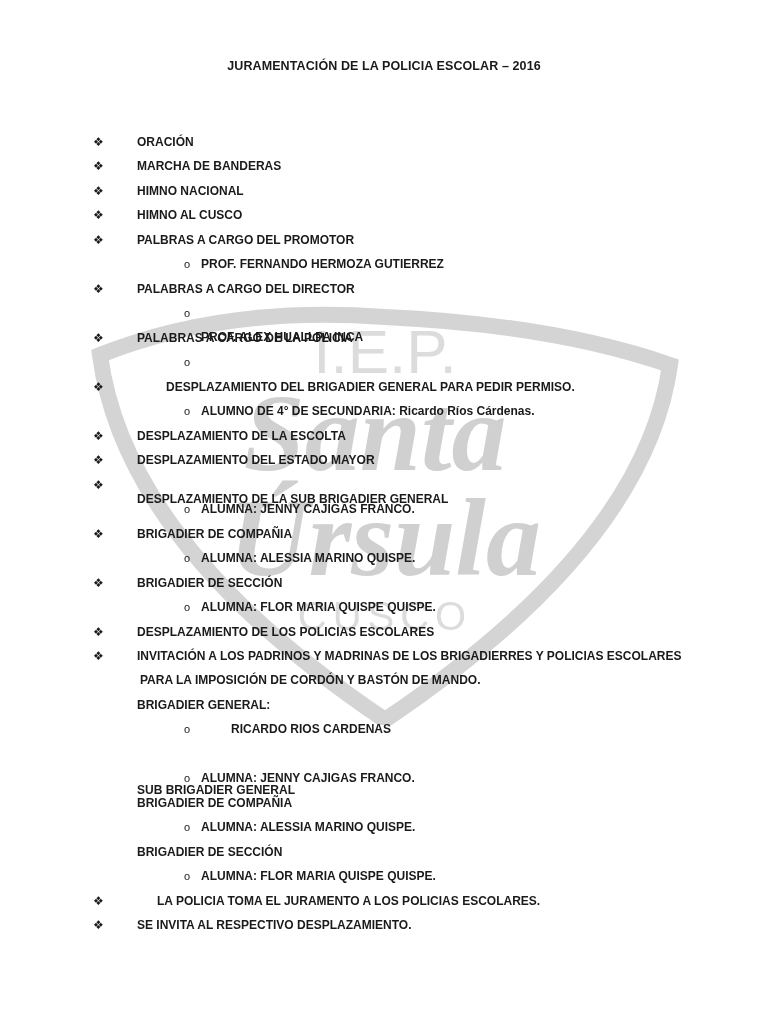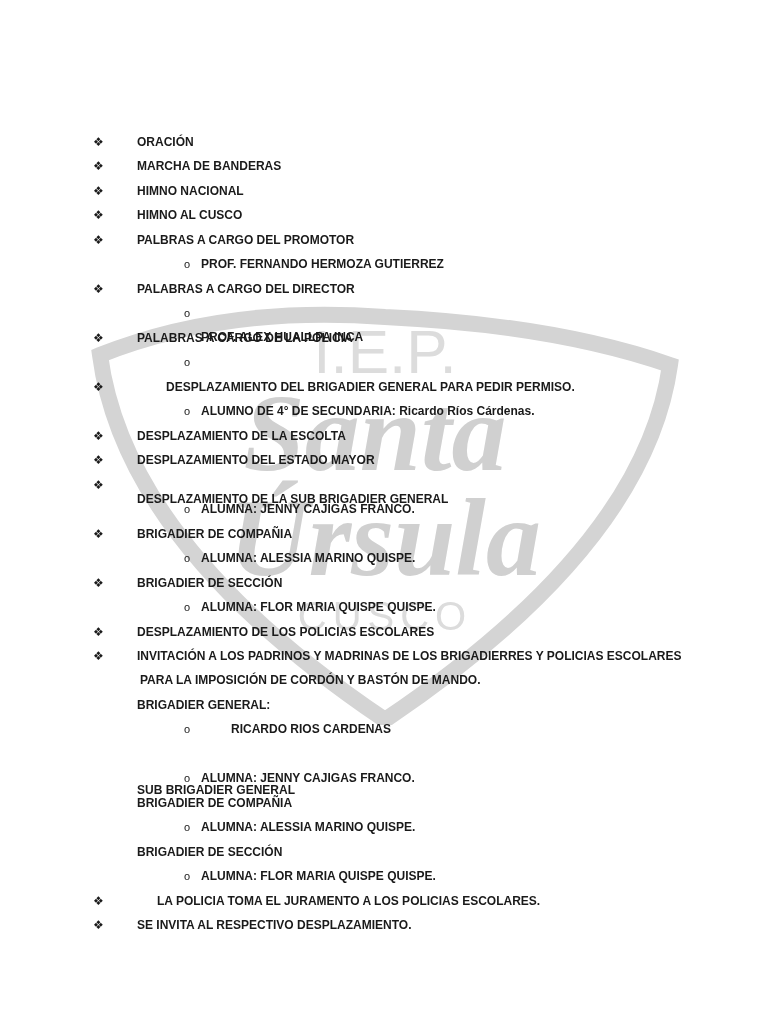--- a/index.html
+++ b/index.html
@@ -24,20 +24,21 @@
 
 <svg class="watermark" viewBox="0 0 600 430">
   <path d="M15 60 Q140 10 300 22 Q470 30 585 70 Q560 250 300 425 Q40 250 15 60 Z" fill="none" stroke="#d4d4d4" stroke-width="16"></path>
   <text x="300" y="78" text-anchor="middle" font-family="Liberation Sans, sans-serif" font-size="62" fill="#dcdcdc">I.E.P.</text>
   <text x="290" y="175" text-anchor="middle" font-family="Liberation Serif, serif" font-style="italic" font-weight="bold" font-size="110" fill="#d0d0d0">Santa</text>
   <text x="300" y="280" text-anchor="middle" font-family="Liberation Serif, serif" font-style="italic" font-weight="bold" font-size="110" fill="#d0d0d0">Úrsula</text>
   <text x="300" y="335" text-anchor="middle" font-family="Liberation Sans, sans-serif" font-size="40" fill="#dcdcdc" letter-spacing="6">CUSCO</text>
 </svg>
 
 <div class="page">
+  <div class="title">JURAMENTACIÓN DE LA POLICIA ESCOLAR – 2016</div>
   <div id="list">
       <span class="line bullet" style="top: 134px;">❖</span>
       <span class="line lvl1" style="top: 134px;">ORACIÓN</span>
       <span class="line bullet" style="top: 158px;">❖</span>
       <span class="line lvl1" style="top: 158px;">MARCHA DE BANDERAS</span>
       <span class="line bullet" style="top: 183px;">❖</span>
       <span class="line lvl1" style="top: 183px;">HIMNO NACIONAL</span>
       <span class="line bullet" style="top: 207px;">❖</span>
       <span class="line lvl1" style="top: 207px;">HIMNO AL CUSCO</span>
       <span class="line bullet" style="top: 232px;">❖</span>

